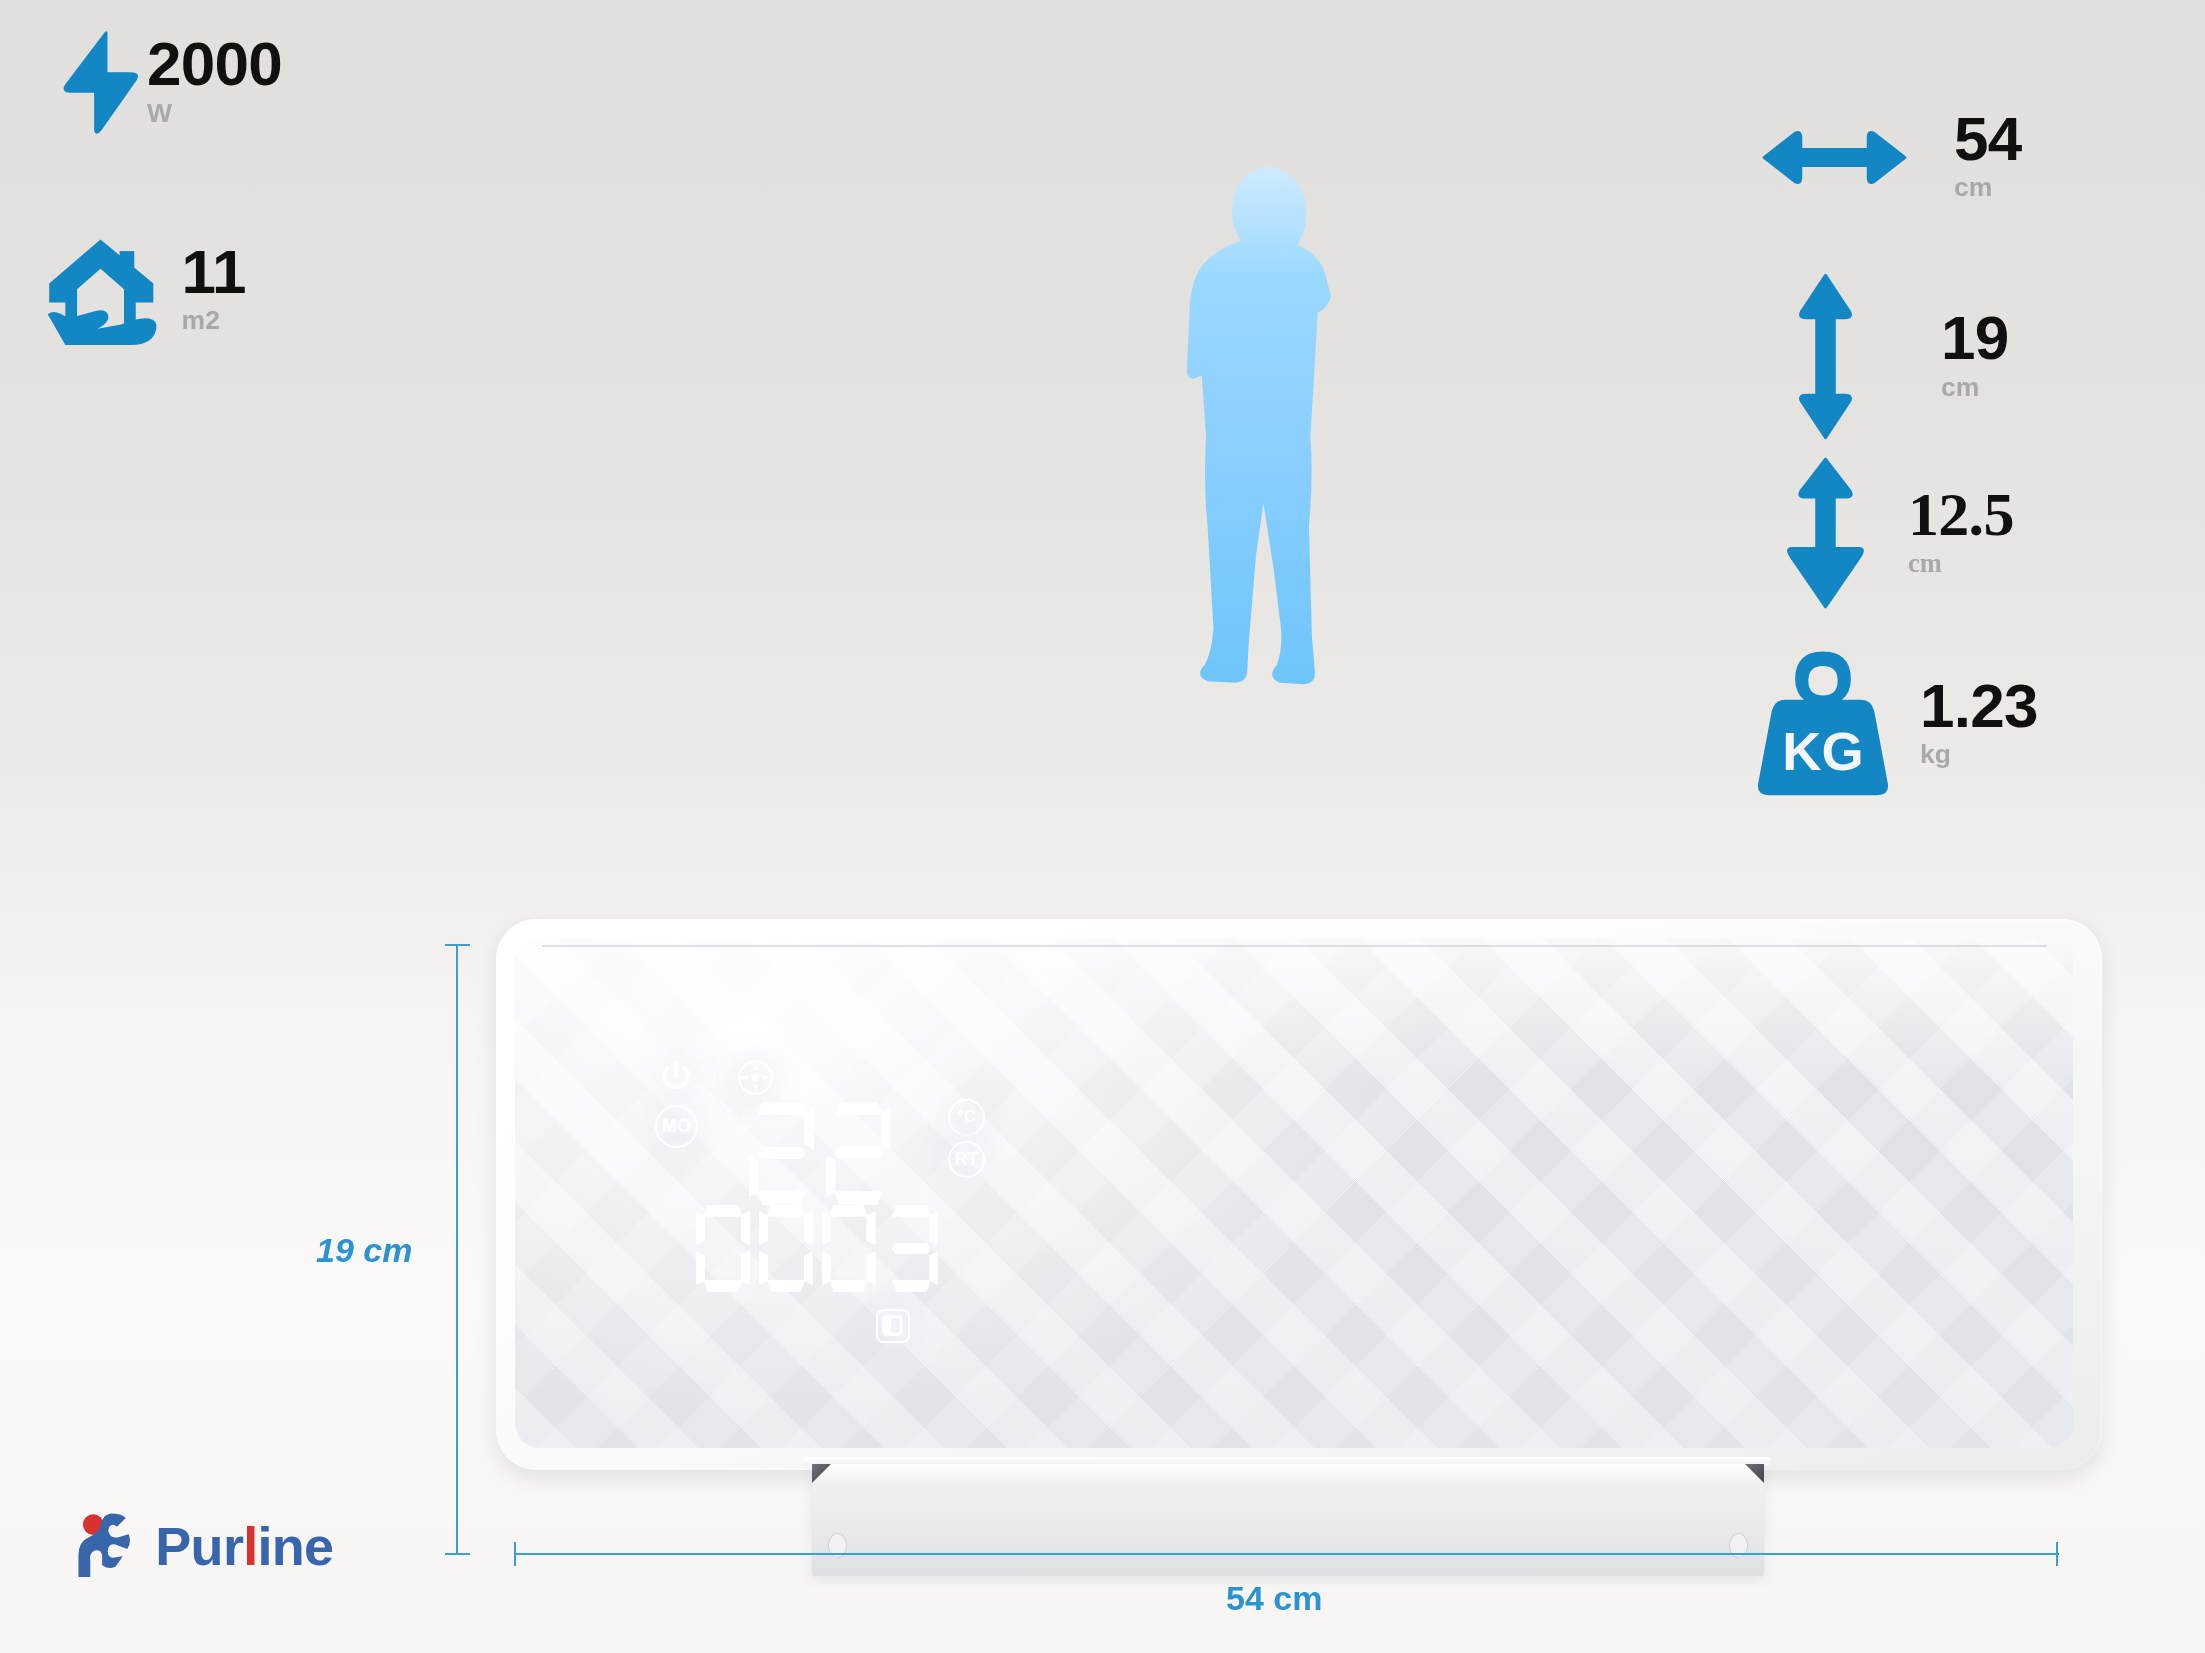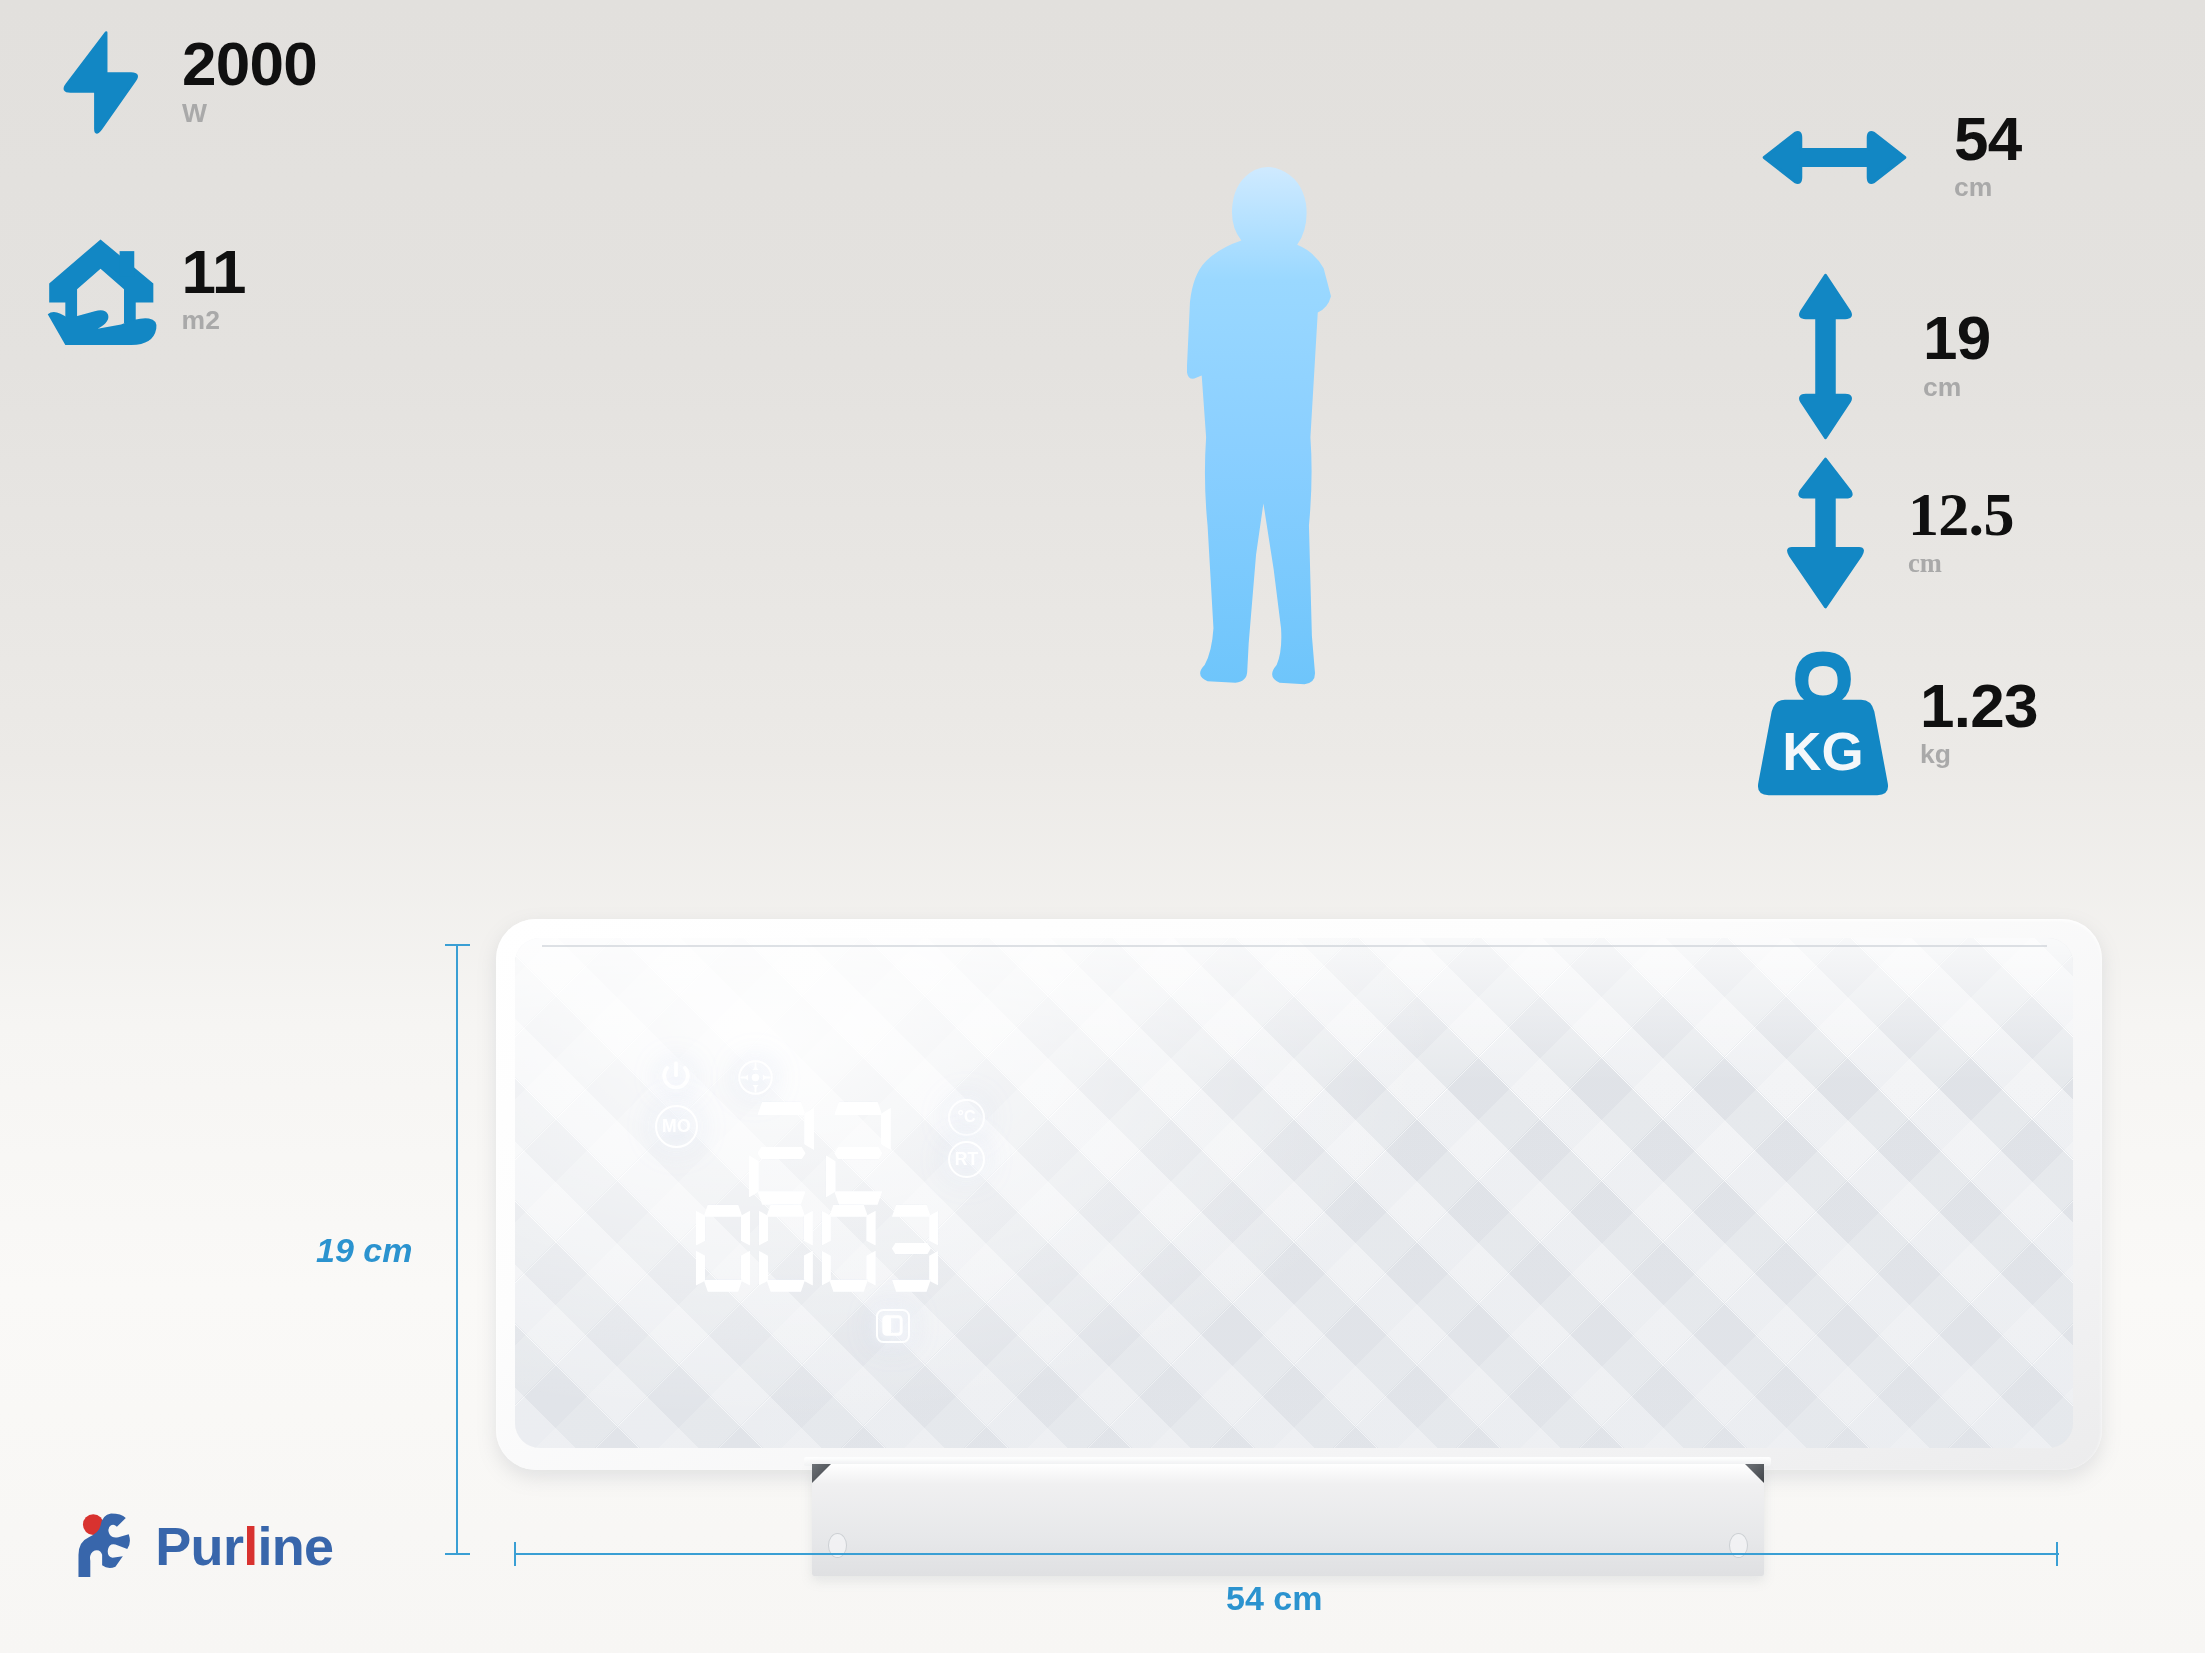--- a/index.html
+++ b/index.html
@@ -138,21 +138,21 @@
 </style>
 </head>
 <body>
 
 <div class="spec spec-left" id="spec-power" style="left:51px; top:29px;">
   <div class="spec-icon" style="width:96px;height:107px;">
     <svg viewBox="0 0 100 120" width="96" height="107">
       <path d="M58 4 L14 62 Q8 70 18 70 L46 70 L46 112 Q46 120 52 112 L90 58 Q96 50 86 50 L58 50 Z" fill="#1287c4" stroke="#1287c4" stroke-width="3" stroke-linejoin="round"></path>
     </svg>
   </div>
-  <div class="spec-text" style="margin-left:35px;">
+  <div class="spec-text" style="">
     <div class="spec-value">2000</div>
     <div class="spec-unit">W</div>
   </div>
 </div>
 
 <div class="spec spec-left" id="spec-area" style="left:43px; top:235px;">
   <div class="spec-icon" style="width:118px;height:110px;">
     <svg viewBox="0 0 160 150" width="118" height="110">
 
       <path d="M78 6 L8 66 L8 92 L30 92 L30 120 L46 120 L46 74 L78 46 L110 74 L110 120 L126 120 L126 92 L150 92 L150 66 Z" fill="#1287c4"></path>
@@ -210,21 +210,21 @@
     <div class="spec-unit">cm</div>
   </div>
 </div>
 
 <div class="spec spec-right" id="spec-height" style="left:1794px; top:272px;">
   <div class="spec-icon" style="width:63px;height:169px;">
     <svg viewBox="0 0 86 230" width="63" height="169">
       <path d="M43 4 L76 54 Q80 62 70 62 L55 62 L55 168 L70 168 Q80 168 76 176 L43 226 L10 176 Q6 168 16 168 L31 168 L31 62 L16 62 Q6 62 10 54 Z" fill="#1287c4" stroke="#1287c4" stroke-width="4" stroke-linejoin="round"></path>
     </svg>
   </div>
-  <div class="spec-text" style="margin-left:66px;">
+  <div class="spec-text" style="margin-left:84px;">
     <div class="spec-value">19</div>
     <div class="spec-unit">cm</div>
   </div>
 </div>
 
 <div class="spec spec-right" id="spec-depth" style="left:1786px; top:456px;font-family:Liberation Serif, serif;">
   <div class="spec-icon" style="width:79px;height:154px;">
     <svg viewBox="0 0 108 210" width="79" height="154">
       <path d="M54 4 L88 48 Q92 56 82 56 L66 56 L66 126 L100 126 Q108 126 102 136 L54 206 L6 136 Q0 126 8 126 L42 126 L42 56 L26 56 Q16 56 20 48 Z" fill="#1287c4" stroke="#1287c4" stroke-width="4" stroke-linejoin="round"></path>
     </svg>

